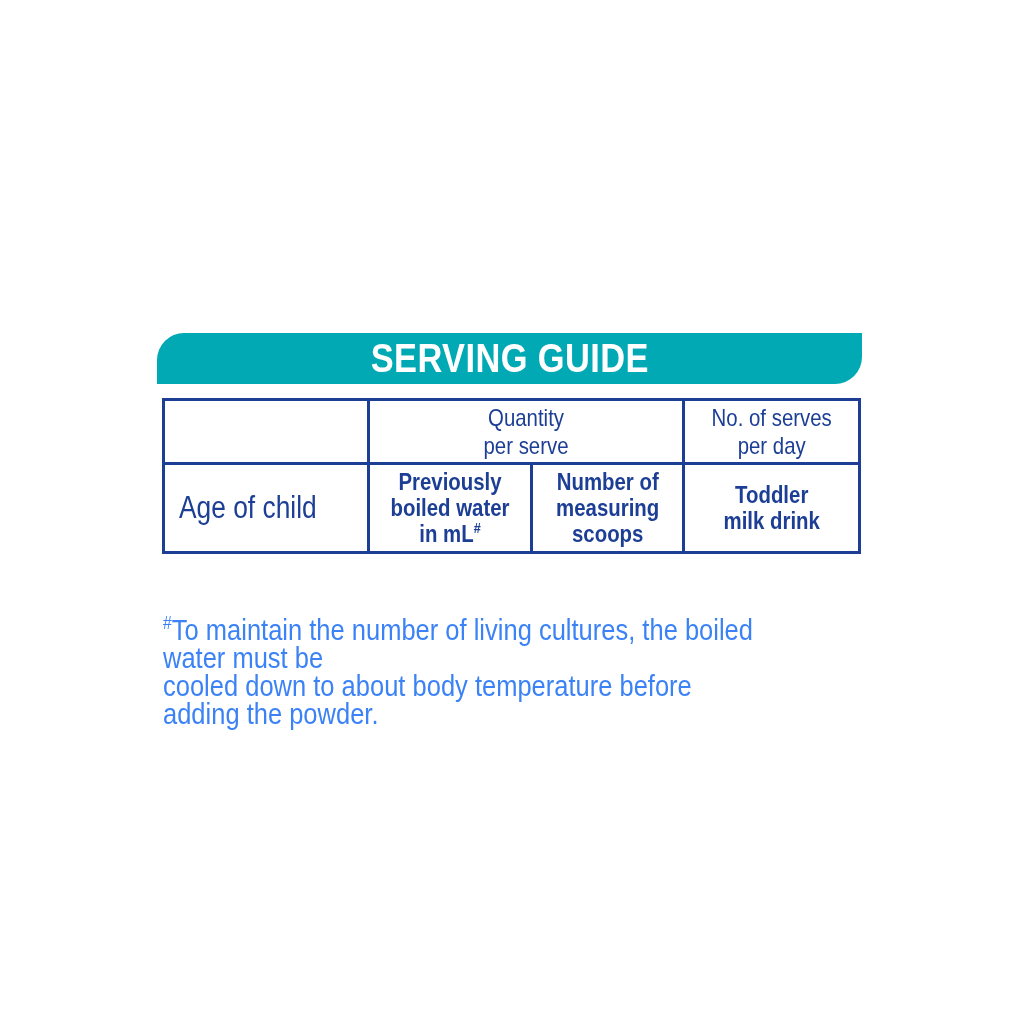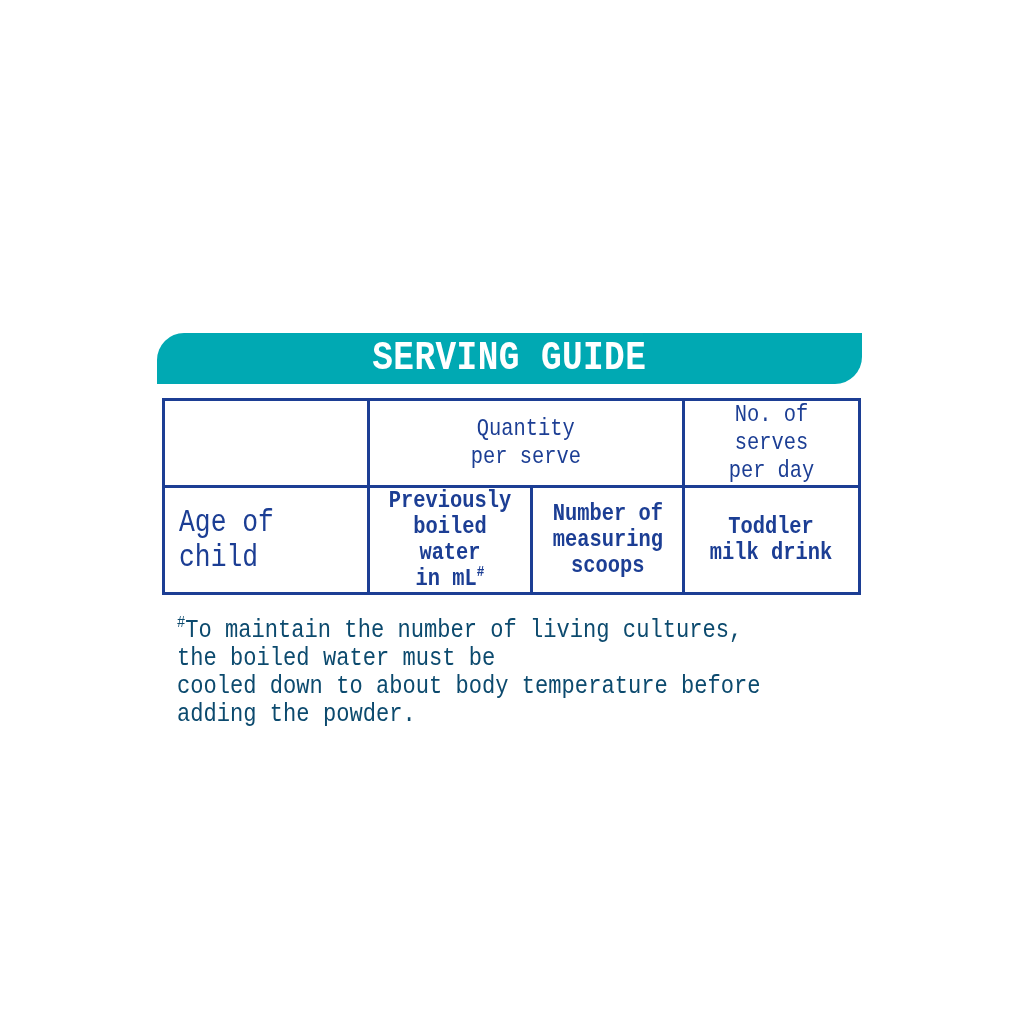--- a/index.html
+++ b/index.html
@@ -9,21 +9,20 @@
     width: 1024px;
     height: 1024px;
     font-family: "Liberation Sans", sans-serif;
     overflow: hidden;
   }
   .canvas {
     position: relative;
     width: 1024px;
     height: 1024px;
     background: #ffffff;
-    font-family: Liberation Mono, monospace;
   }
   
   .banner {
     position: absolute;
     left: 157px;
     top: 333px;
     width: 705px;
     height: 51px;
     background: #00A9B3;
     border-radius: 27px 0 27px 0;
@@ -109,25 +108,25 @@
     font-weight: bold;
   }
   sup {
     font-size: 62%;
     vertical-align: super;
     line-height: 0;
   }
   
   .footnote {
     position: absolute;
-    left: 177px;
+    left: 163px;
     top: 616px;
     width: 720px;
-    color: #0c4a6e;
-    font-size: 26px;
+    color: #3b82f6;
+    font-size: 30px;
     line-height: 28px;
   }
 </style>
 </head>
 <body>
 
 <div class="canvas">
 
   <div class="banner">
     <span class="banner-title">SERVING GUIDE</span>

